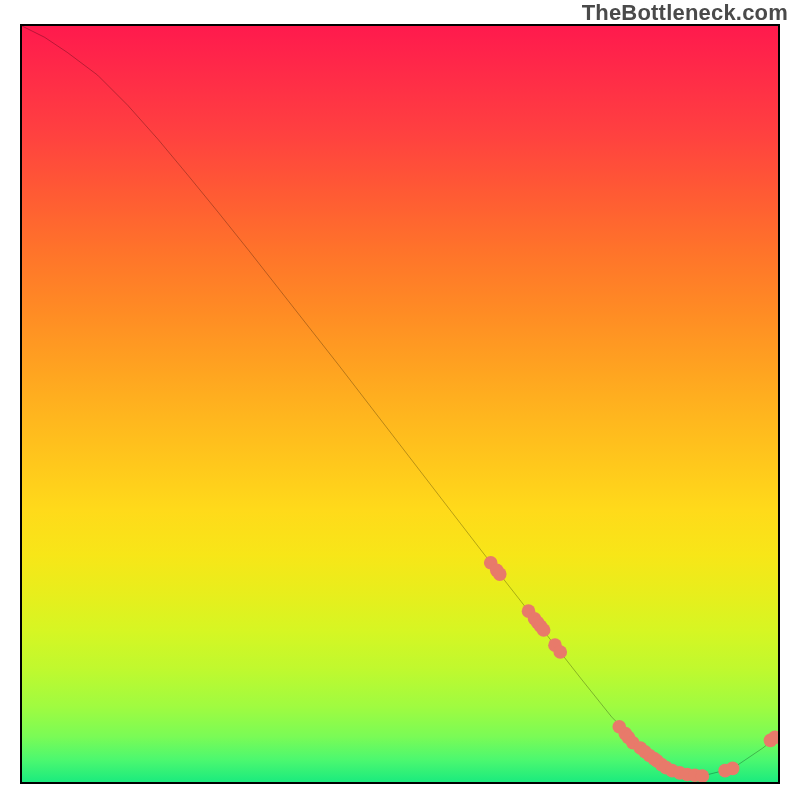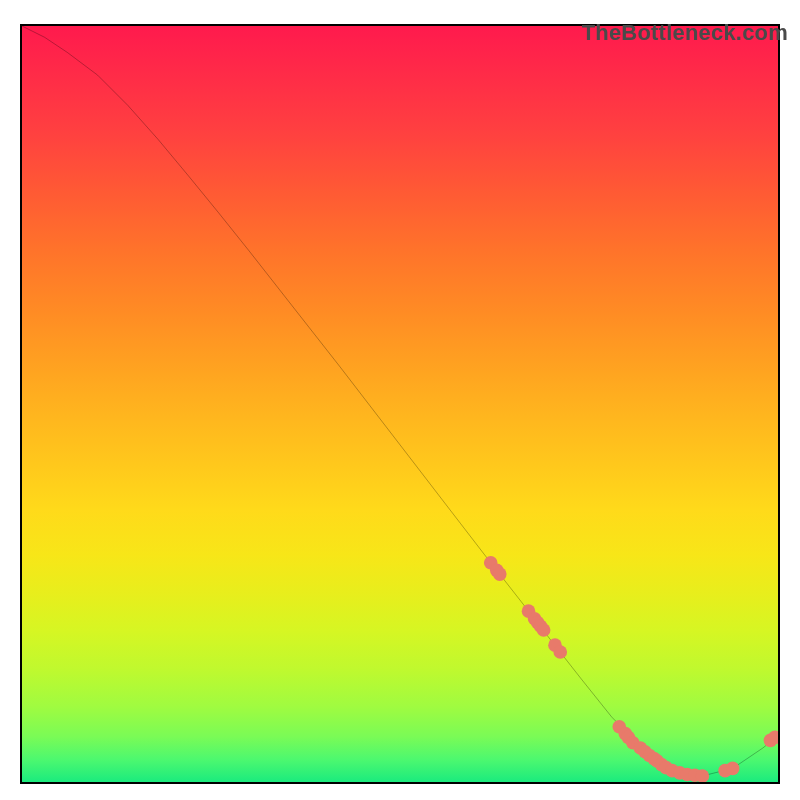--- a/index.html
+++ b/index.html
@@ -11,21 +11,21 @@
     font-family: Arial, Helvetica, sans-serif;
     overflow: hidden;
   }
   .wrap {
     position: relative;
     width: 800px;
     height: 800px;
   }
   .watermark {
     position: absolute;
-    top: 20px;
+    top: 0;
     right: 12px;
     font-size: 22px;
     font-weight: 700;
     color: #4a4a4a;
     letter-spacing: 0.2px;
     z-index: 10;
   }
   .plot {
     position: absolute;
     left: 20px;

